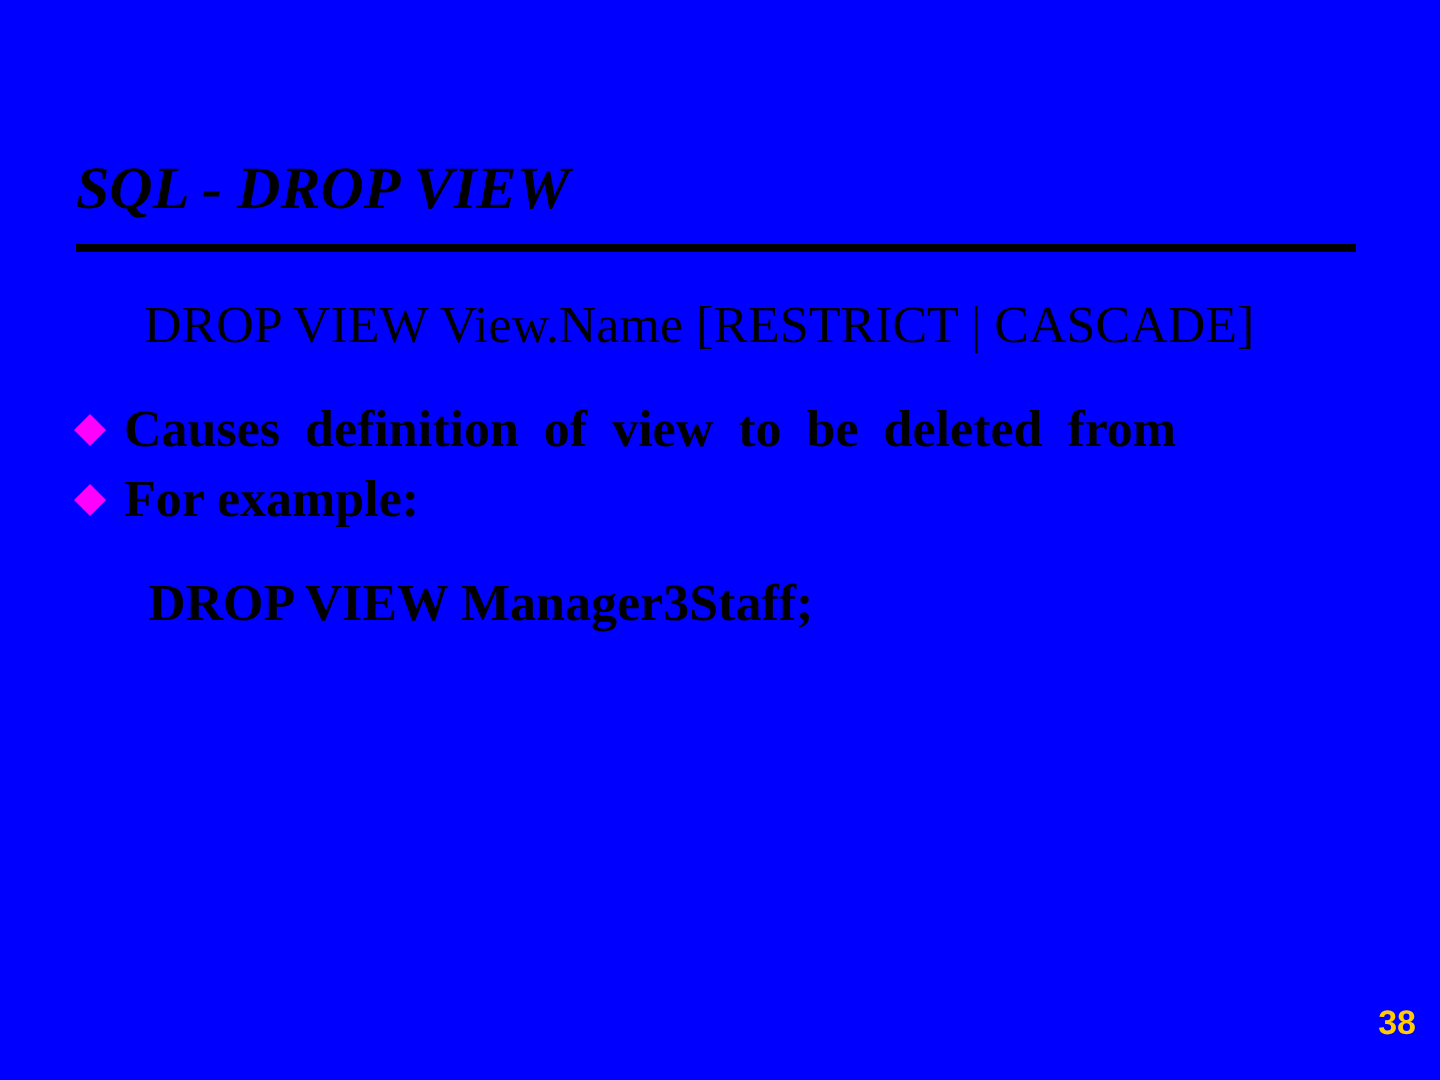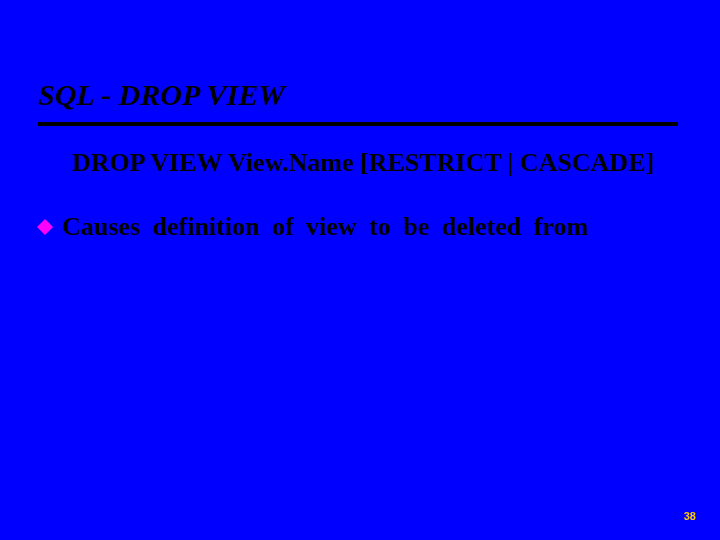--- a/index.html
+++ b/index.html
@@ -36,23 +36,23 @@
       width: 640px;
       height: 4px;
       background: #000000;
       margin-top: 2px;
     }
     .content {
       padding: 22px 50px 0 72px;
     }
     .syntax-line {
       font-size: 26px;
-      font-weight: bold;
+      font-weight: normal;
       color: #000000;
-      margin-bottom: 32px;
+      margin-bottom: 20px;
     }
     .bullet-list {
       list-style: none;
       padding-left: 0;
       margin-top: 4px;
     }
     .bullet-item {
       display: flex;
       align-items: flex-start;
       margin-bottom: 2px;
@@ -80,22 +80,22 @@
     .example-line {
       font-size: 26px;
       font-weight: bold;
       color: #000000;
       margin-top: 20px;
       margin-left: 2px;
     }
     .page-number {
       position: absolute;
       bottom: 18px;
-      right: 24px;
-      font-size: 11px;
+      right: 12px;
+      font-size: 17px;
       font-weight: bold;
       font-family: Arial, sans-serif;
       color: #ffcc00;
     }
   </style>
 </head>
 <body>
 
 <div class="slide">
   <div class="title-area">
@@ -110,18 +110,27 @@
       <li class="bullet-item">
         <span class="bullet-icon">
           <svg width="18" height="18" viewBox="0 0 18 18">
             <polygon points="9,1 17,9 9,17 1,9" fill="#ff00ff"></polygon>
           </svg>
         </span>
         <span class="bullet-text bullet-text-1">
           <span>Causes definition of view to be deleted from</span><br>
         </span>
       </li>
+      <li class="bullet-item">
+        <span class="bullet-icon">
+          <svg width="18" height="18" viewBox="0 0 18 18">
+            <polygon points="9,1 17,9 9,17 1,9" fill="#ff00ff"></polygon>
+          </svg>
+        </span>
+        <span class="bullet-text">For example:</span>
+      </li>
     </ul>
 
+    <div class="example-line">DROP VIEW Manager3Staff;</div>
   </div>
 
   <div class="page-number">38</div>
 </div>
 
 </body></html>

